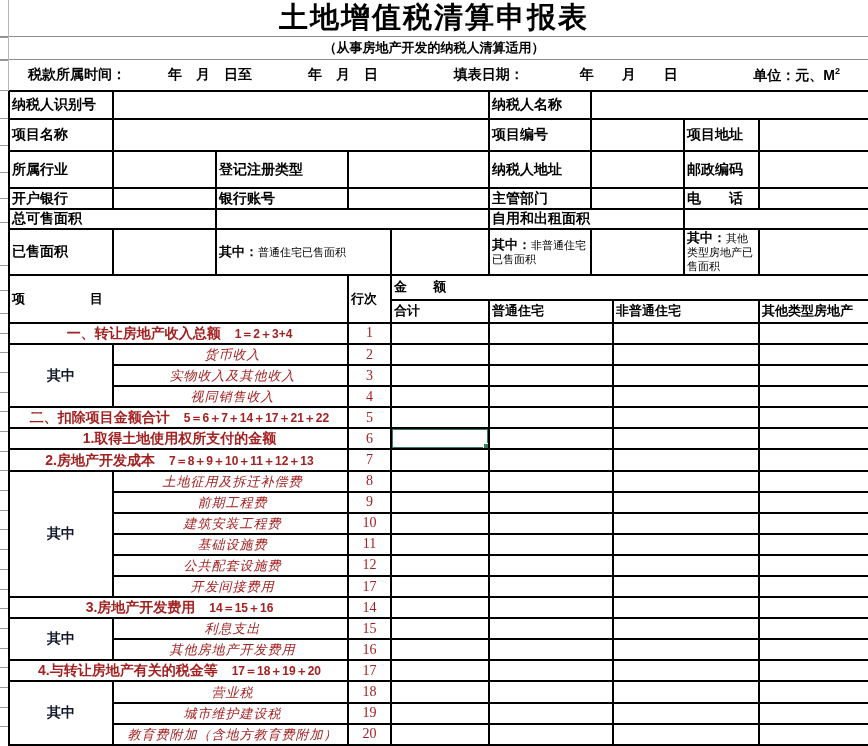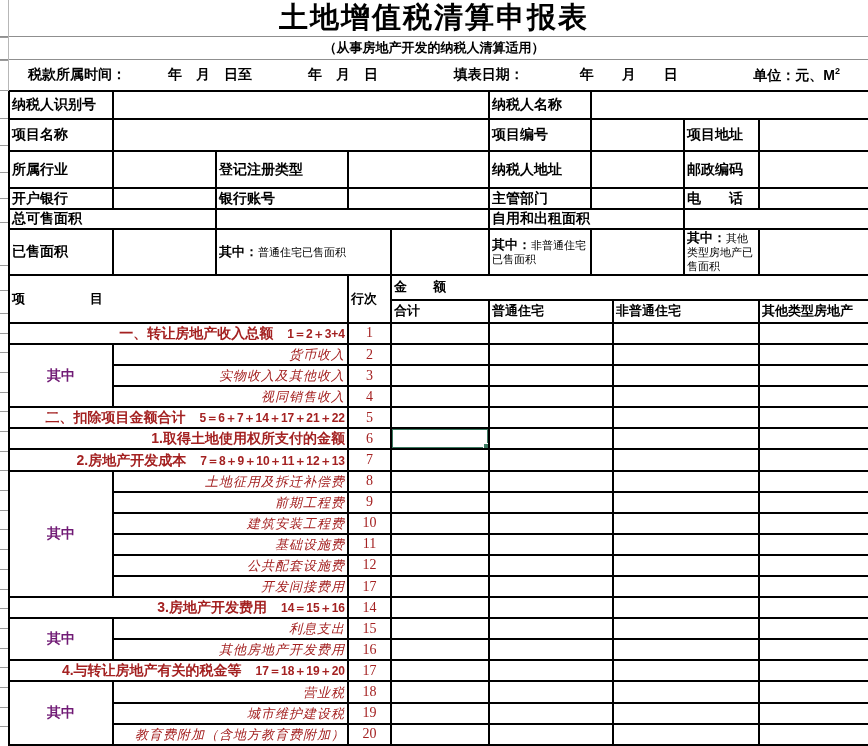--- a/index.html
+++ b/index.html
@@ -25,22 +25,22 @@
   table.form td{border:2px solid #000;overflow:hidden;padding:0 2px;vertical-align:middle}
   .ri1{height:28px}.ri2{height:32px}.ri3{height:37px}.ri4{height:18px}.ri5{height:16px}.ri6{height:43px}
   .rhA{height:25px}.rhB{height:23px}
   .lbl{font-size:14px;font-weight:bold;white-space:nowrap}
   .lbl-sm{font-size:11px;text-align:left;line-height:1.25;padding:1px 3px}
   .qz{font-size:13px;font-weight:bold}
   .qzr{font-size:11px}
   .val{background:#fff}
   .hdr{font-size:13px;font-weight:bold;}
   
-  .c-group{color:#701a75;font-weight:bold;font-size:14px;text-align:center}
-  .c-item{text-align:right}
+  .c-group{color:#0f172a;font-weight:bold;font-size:14px;text-align:center}
+  .c-item{text-align:center}
   .c-item .itx{color:#a42121}
   .c-item.sec .itx{font-size:14px;font-weight:bold;padding-left:2px}
   .c-item.sub .itx{font-size:13px;font-style:italic;padding-left:4px;letter-spacing:1px}
   .formula{color:#a42121;font-size:12px;font-weight:bold;margin-left:14px}
   .c-line{color:#a42121;font-size:14px;text-align:center;font-family:"Liberation Serif",serif}
   .c-amt{background:#fff;position:relative}
   .selbox{position:absolute;inset:-1px;border:2px solid #3c7a60;pointer-events:none}
   .selbox::after{content:"";position:absolute;right:-3px;bottom:-3px;width:5px;height:5px;background:#3c7a60;border:1px solid #fff}
 </style>
 </head>

